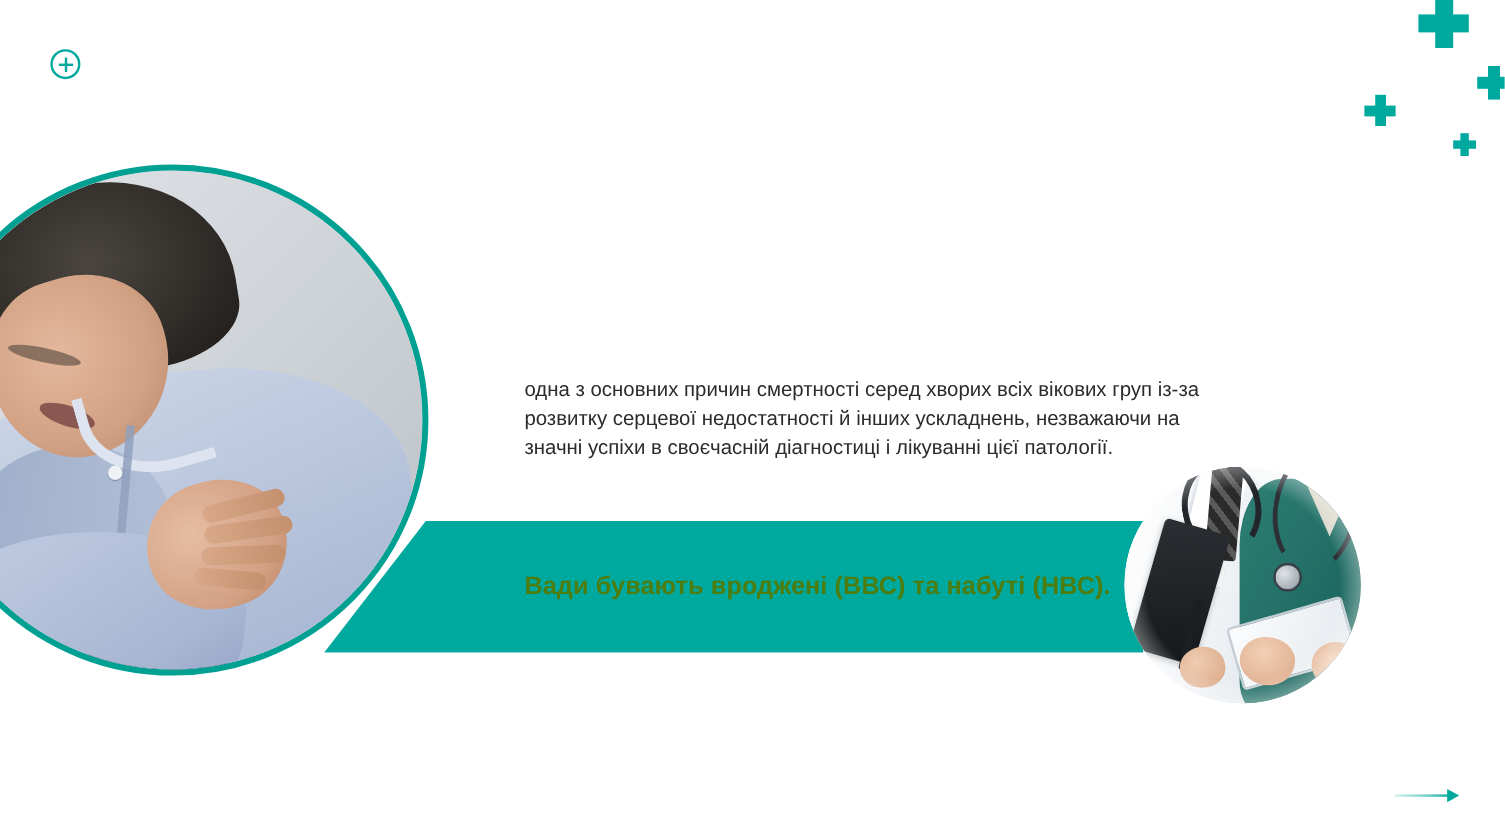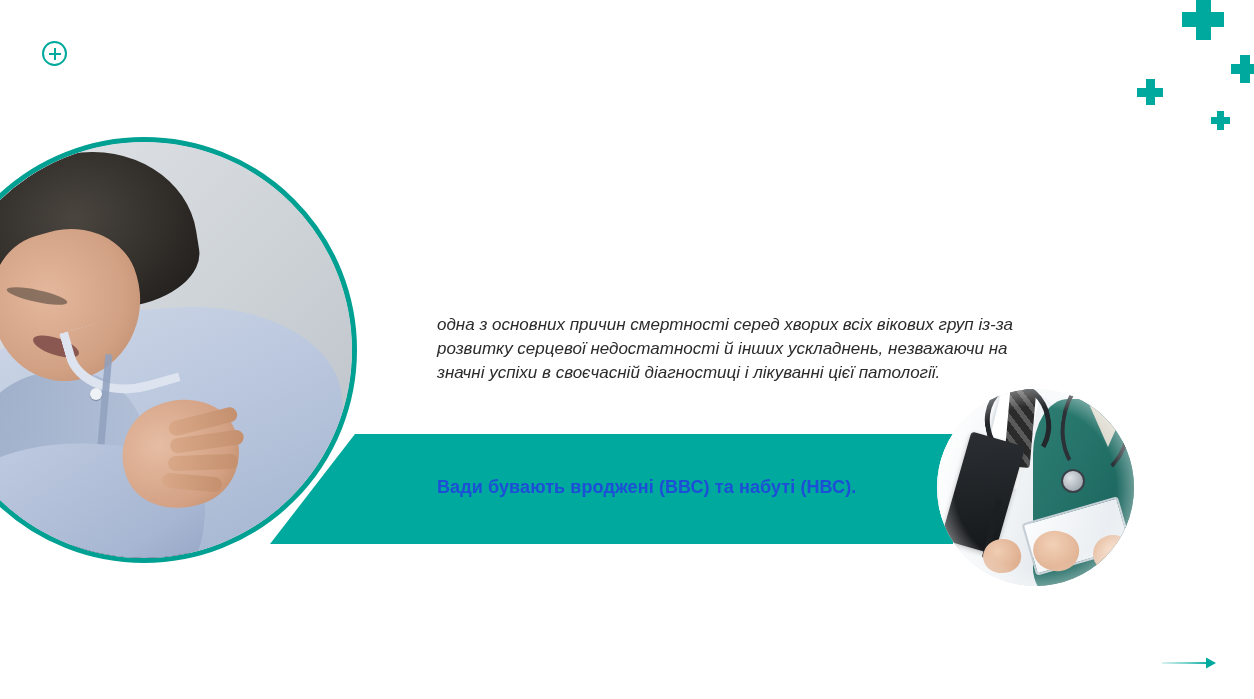--- a/index.html
+++ b/index.html
@@ -199,23 +199,23 @@
     width: 683px;
     height: 110px;
     background: #00a99d;
     clip-path: polygon(85px 0, 100% 0, 100% 100%, 0 100%);
   }
   #banner-text {
     position: absolute;
     left: 437px;
     top: 477px;
     width: 520px;
-    font-size: 18px;
+    font-size: 21px;
     font-weight: bold;
-    color: #1d4ed8;
+    color: #4d7c0f;
     letter-spacing: .1px;
   }
 
   
   #photo-doctors-wrap {
     position: absolute;
     left: 937px;
     top: 389px;
     width: 197px;
     height: 197px;
@@ -376,21 +376,20 @@
     line-height: 1.05;
   }
   #body-copy {
     position: absolute;
     left: 437px;
     top: 296px;
     width: 592px;
     font-size: 17px;
     line-height: 24px;
     color: #2b2b2b;
-    font-style: italic;
   }
 </style>
 </head>
 <body>
 
 <div id="slide">
 
   <div id="plus-badge">
     <span class="bar-h"></span>
     <span class="bar-v"></span>

